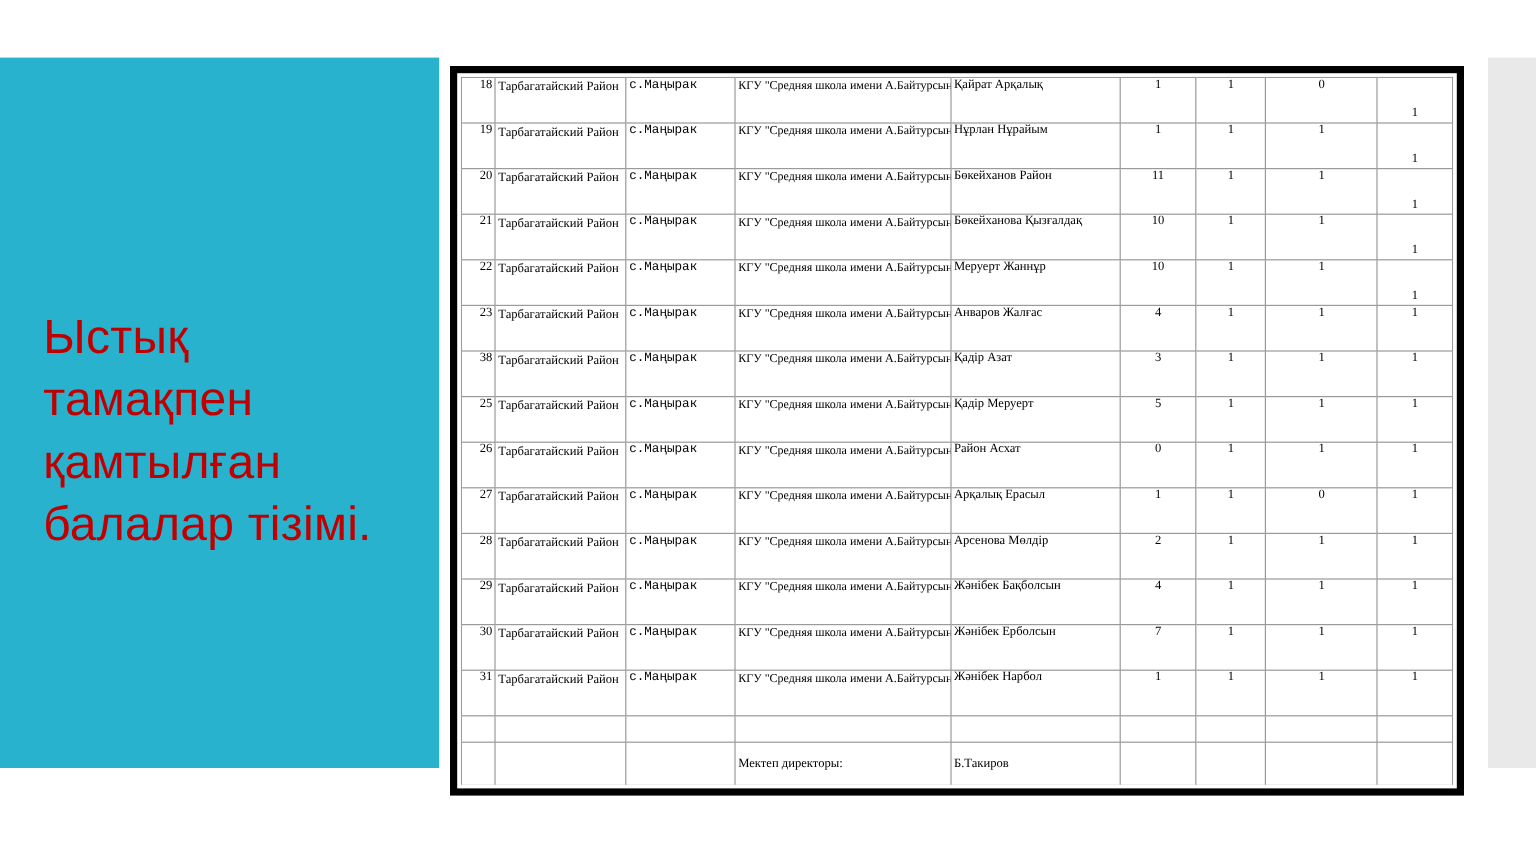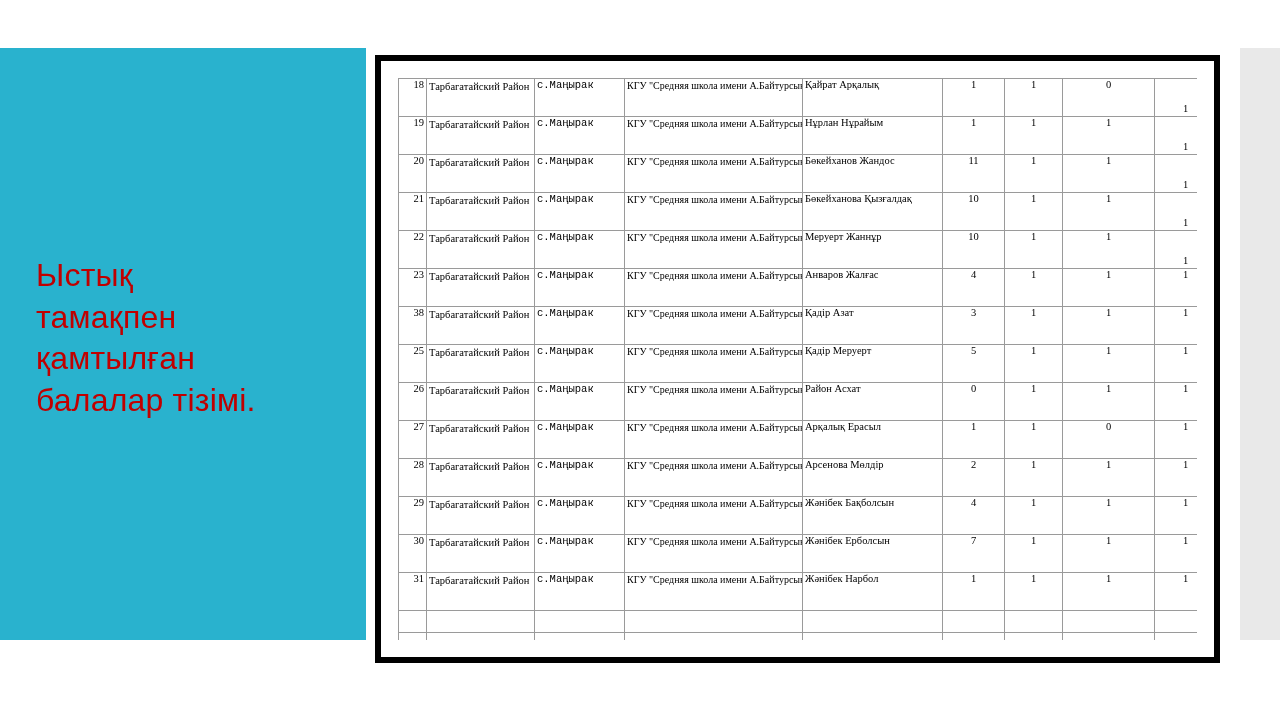--- a/index.html
+++ b/index.html
@@ -28,34 +28,34 @@
     left: 1240px; top: 48px;
     width: 40px; height: 592px;
     background: #e9e9e9;
   }
   
   .slide-title {
     position: absolute;
     left: 36px; top: 255px;
     width: 320px;
     color: #c00000;
-    font-size: 32px;
+    font-size: 40px;
     line-height: 1.30;
     font-weight: 400;
     letter-spacing: 0.2px;
     white-space: pre-line;
   }
   
   .sheet-frame {
     position: absolute;
     left: 375px; top: 55px;
     width: 845px; height: 608px;
     background: #ffffff;
     border: 6px solid #000000;
-    padding: 17px;
+    padding: 3px;
   }
   .sheet-inner {
     width: 100%; height: 100%;
     background: #ffffff;
     overflow: hidden;
   }
   table.sheet {
     border-collapse: collapse;
     width: 100%;
     table-layout: fixed;
@@ -152,21 +152,21 @@
             <td class="val">1</td>
             <td class="val">1</td>
             <td class="val low">1</td>
           </tr>
 
           <tr>
             <td class="num">20</td>
             <td class="reg">Тарбагатайский Район</td>
             <td class="vil">с.Маңырак</td>
             <td class="sch">КГУ "Средняя школа имени А.Байтурсынова"</td>
-            <td class="pname">Бөкейханов Жандос</td>
+            <td class="pname">Бөкейханов Район</td>
             <td class="val">11</td>
             <td class="val">1</td>
             <td class="val">1</td>
             <td class="val low">1</td>
           </tr>
 
           <tr>
             <td class="num">21</td>
             <td class="reg">Тарбагатайский Район</td>
             <td class="vil">с.Маңырак</td>
@@ -303,20 +303,31 @@
             <td></td>
             <td></td>
             <td></td>
             <td></td>
             <td></td>
             <td></td>
             <td></td>
             <td></td>
           </tr>
 
+          <tr class="footer">
+            <td></td>
+            <td></td>
+            <td></td>
+            <td class="footer-label">Мектеп директоры:</td>
+            <td class="footer-name">Б.Такиров</td>
+            <td></td>
+            <td></td>
+            <td></td>
+            <td></td>
+          </tr>
 
           <tr class="blank">
             <td></td>
             <td></td>
             <td></td>
             <td></td>
             <td></td>
             <td></td>
             <td></td>
             <td></td>

